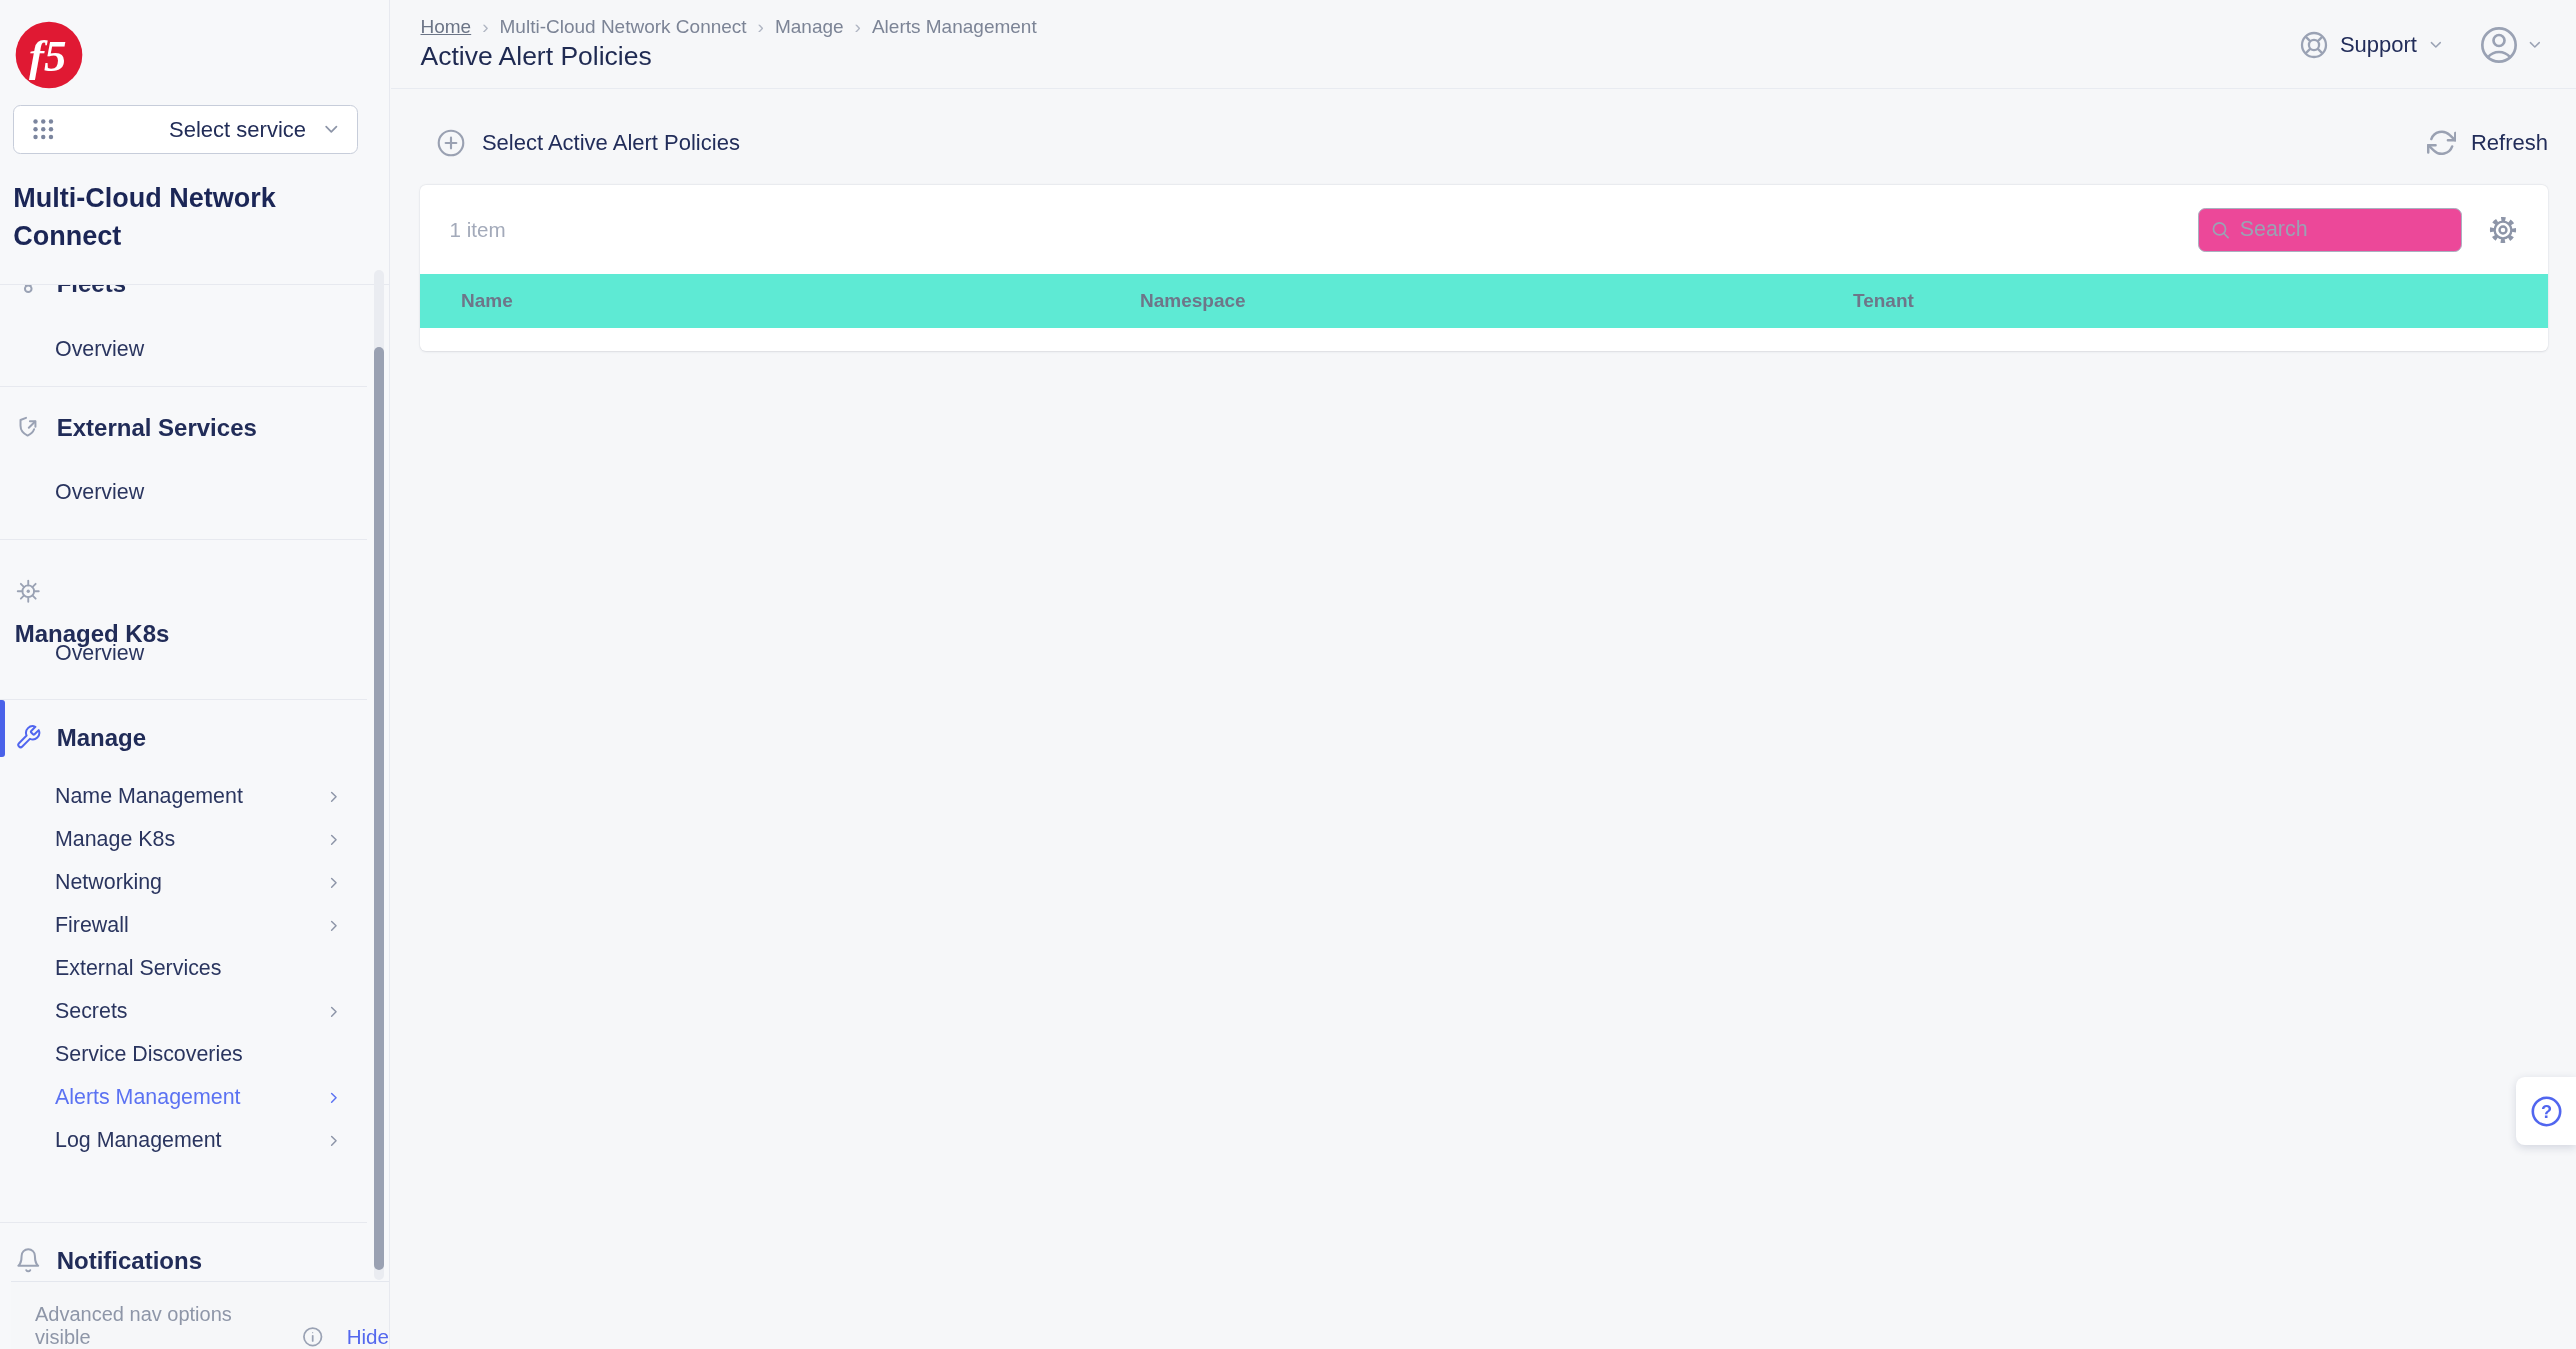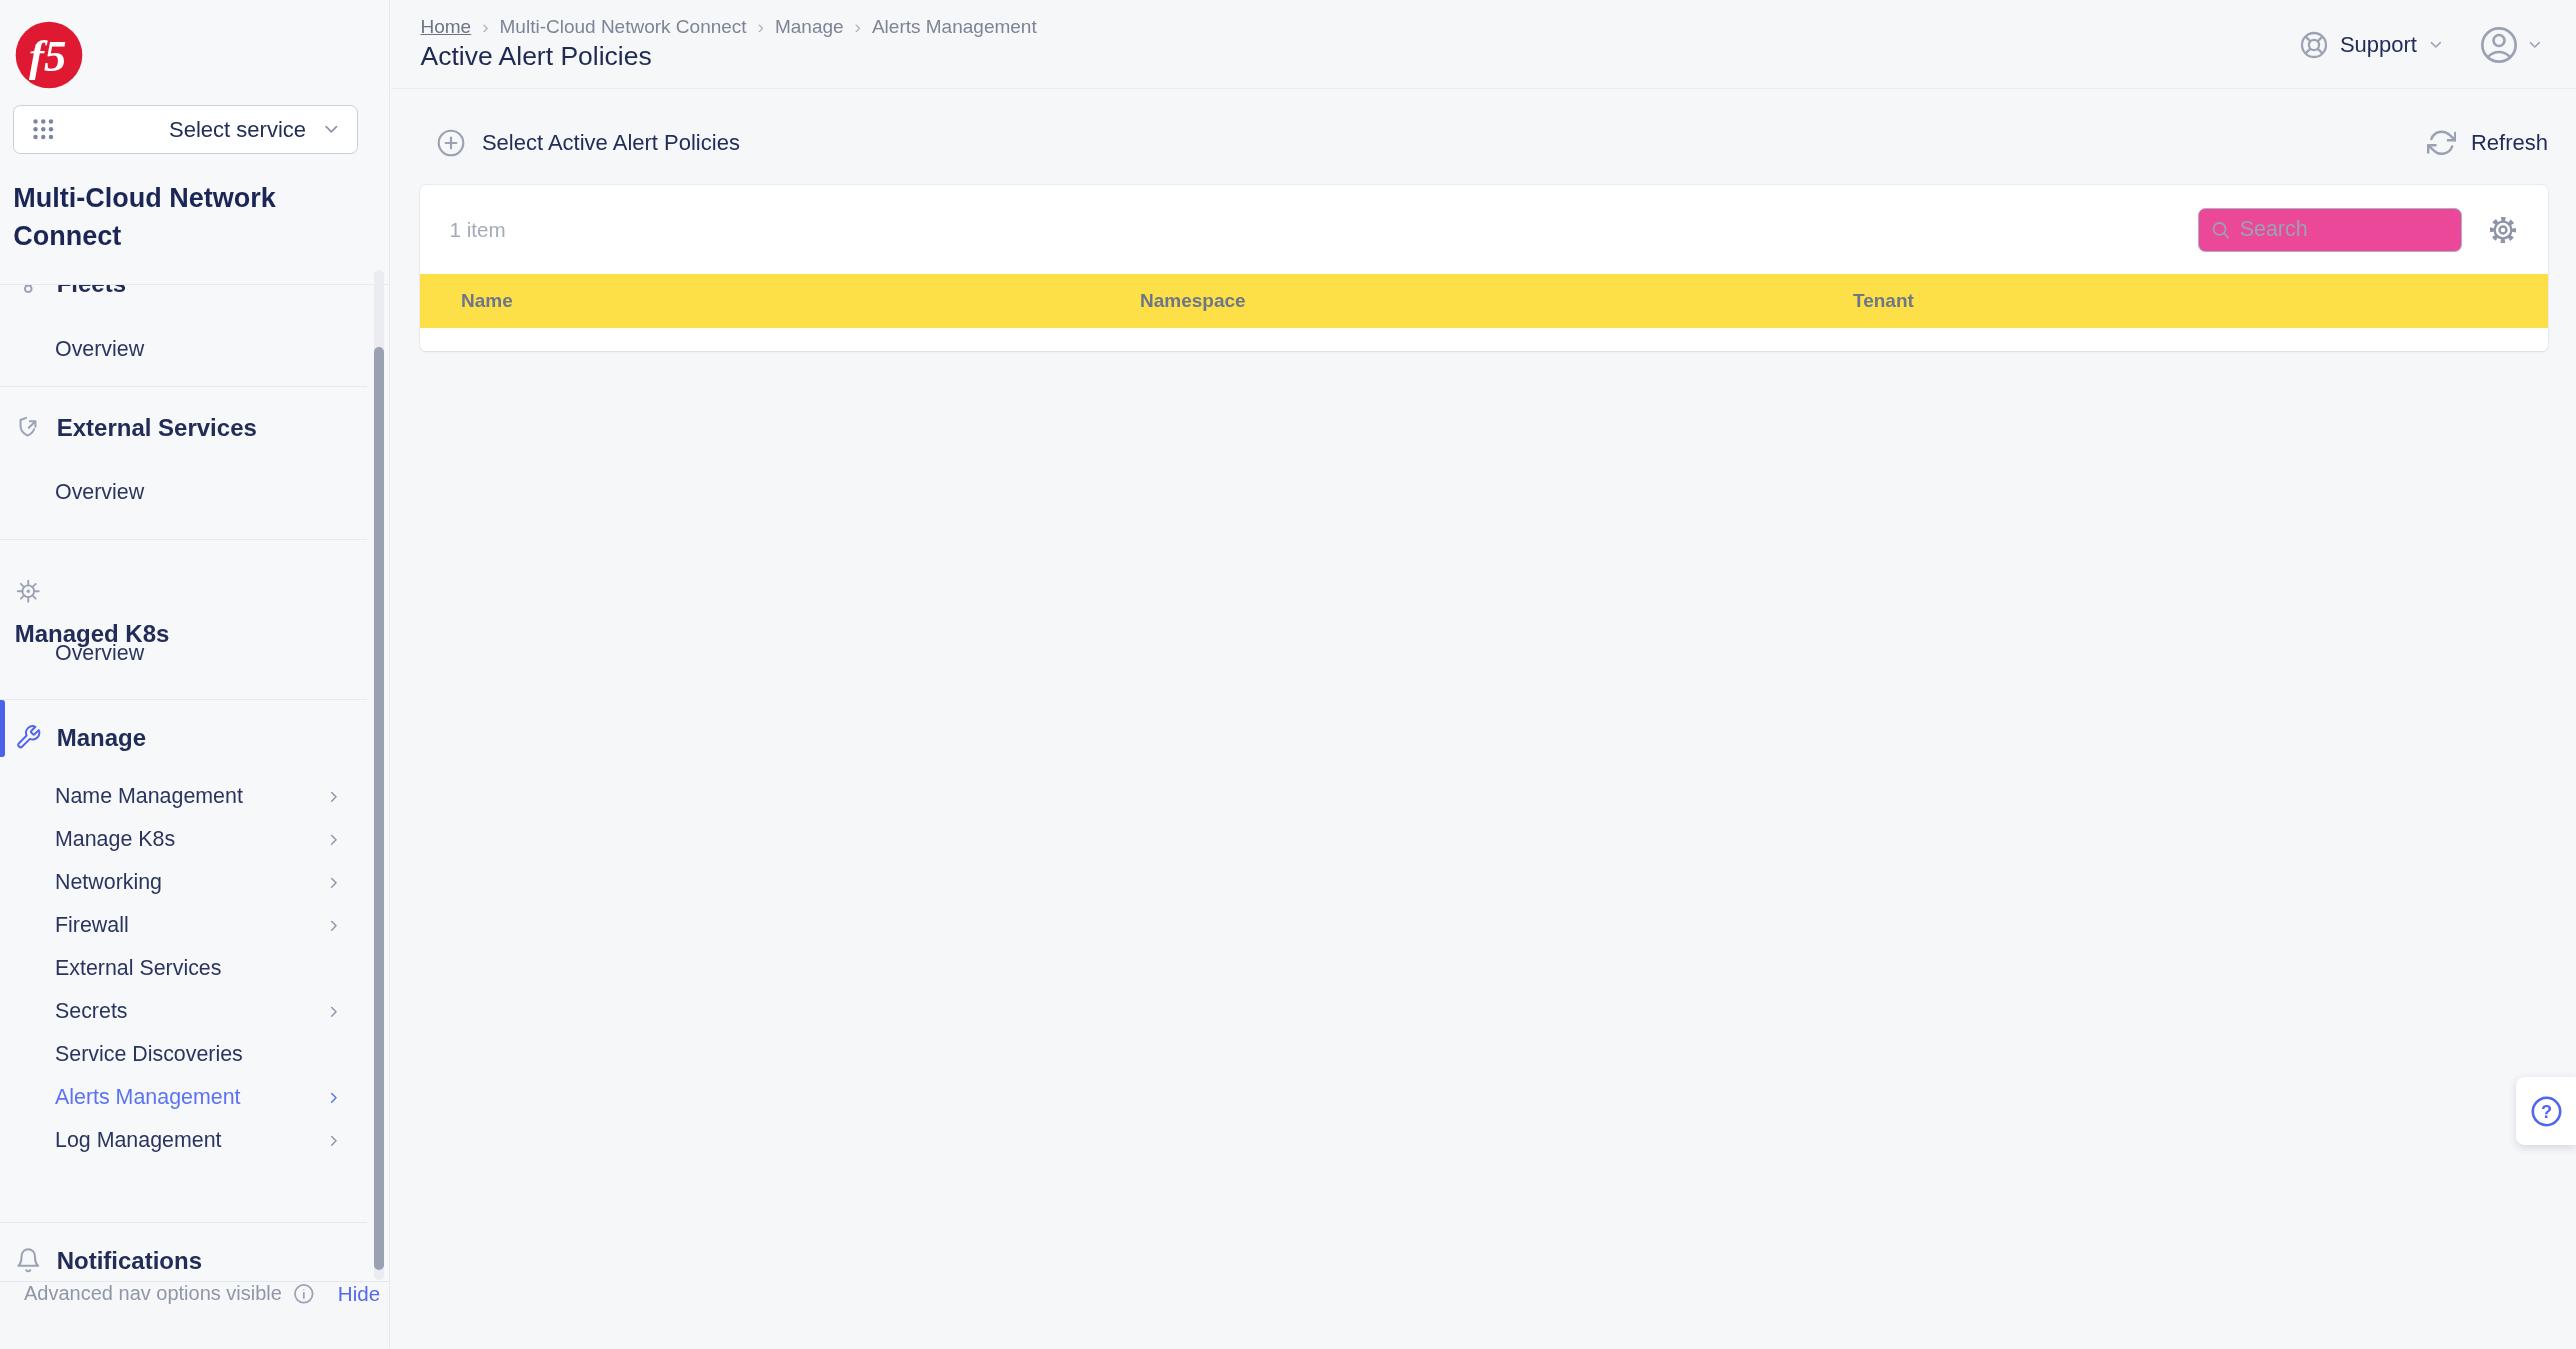--- a/index.html
+++ b/index.html
@@ -72,23 +72,23 @@
   }
   .scroll-track {
     position: absolute; right: 5.2px; top: 270px; width: 9.6px; height: 1010px;
     background: #eaecf1; border-radius: 5.2px;
   }
   .scroll-thumb {
     position: absolute; left: 0; top: 77px; width: 9.6px; height: 923px;
     background: #9aa1b2; border-radius: 5.2px; cursor: grab;
   }
   .sidebar-footer {
-    position: absolute; left: 0; right: 0; bottom: 0; height: 68px;
+    position: absolute; left: 11px; right: 0; bottom: 0; height: 68px;
     border-top: 0.7px solid #e4e7ee; background: #f6f7f9;
-    display: flex; align-items: flex-start; padding-left: 24px;
+    display: flex; align-items: flex-end; padding-left: 24px;
   }
   .sidebar-footer .foot-text { font-size: 20px; color: #8e96a8; }
   .sidebar-footer .info-ic { margin-left: 10.3px; width: 23.6px; height: 23.6px; cursor: pointer; }
   .sidebar-footer .hide-link { margin-left: 22px; font-size: 20.6px; color: #5468ee; cursor: pointer; text-decoration: none; }
 
   
   .main { position: absolute; left: 391px; top: 0; right: 0; bottom: 0; }
   .main-header { position: relative; height: 89px; border-bottom: 0.7px solid #e8ebf1; }
   .breadcrumb { position: absolute; left: 29.5px; top: 16px; display: flex; align-items: center; gap: 11px; font-size: 19px; }
   .crumb { color: #7c8496; cursor: pointer; text-decoration: none; }
@@ -124,21 +124,21 @@
     display: flex; align-items: center; gap: 8.8px; padding: 0 11.8px; background: #ec4899;
   }
   .search-box input {
     border: 0; outline: none; width: 100%; font-size: 21.4px; color: #222d58;
     font-family: inherit; background: transparent;
   }
   .search-box input::placeholder { color: #9aa2b4; }
   .gear-btn { margin-left: 25px; width: 32px; height: 32px; background: none; border: 0; cursor: pointer; padding: 0; }
 
   .tbl-grid { display: grid; grid-template-columns: 679px 713px 1fr; padding-left: 41px; align-items: center; }
-  .tbl-head { height: 54px; background: #fde047; }
+  .tbl-head { height: 54px; background: #5eead4; }
   .tbl-head .col { font-size: 19px; font-weight: bold; color: #6e7689; }
   .tbl-row { height: 72px; position: relative; font-size: 21.4px; color: #222d58; cursor: pointer; }
   .row-divider { position: absolute; bottom: 0; left: 14.7px; right: 14.7px; height: 0.7px; background: #e9ecf3; }
   .card-bottom-pad { height: 23px; }
 
   .help-fab {
     position: absolute; right: 0; top: 1077px; width: 60px; height: 68px;
     background: #ffffff; border-radius: 8.8px 0 0 8.8px;
     box-shadow: 0 2.2px 8.8px rgba(30,40,90,0.15);
     display: flex; align-items: center; justify-content: flex-start;

